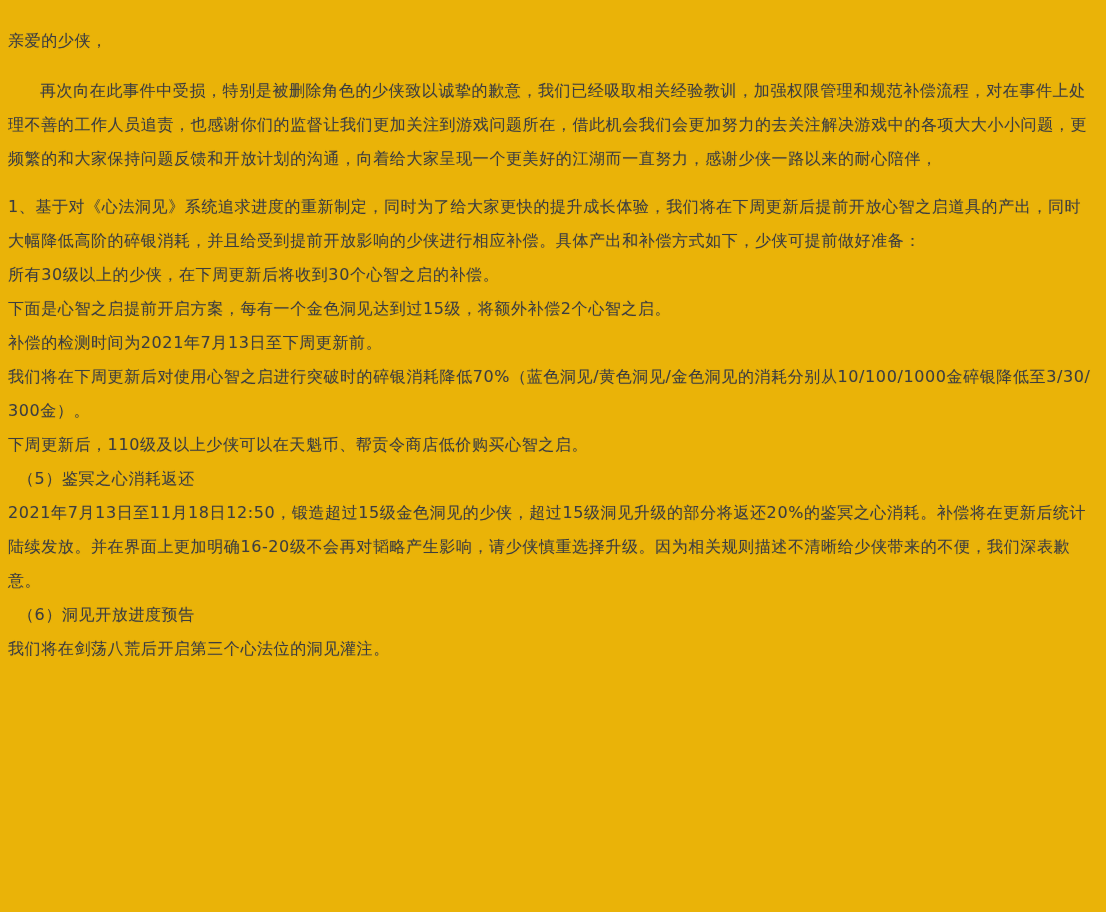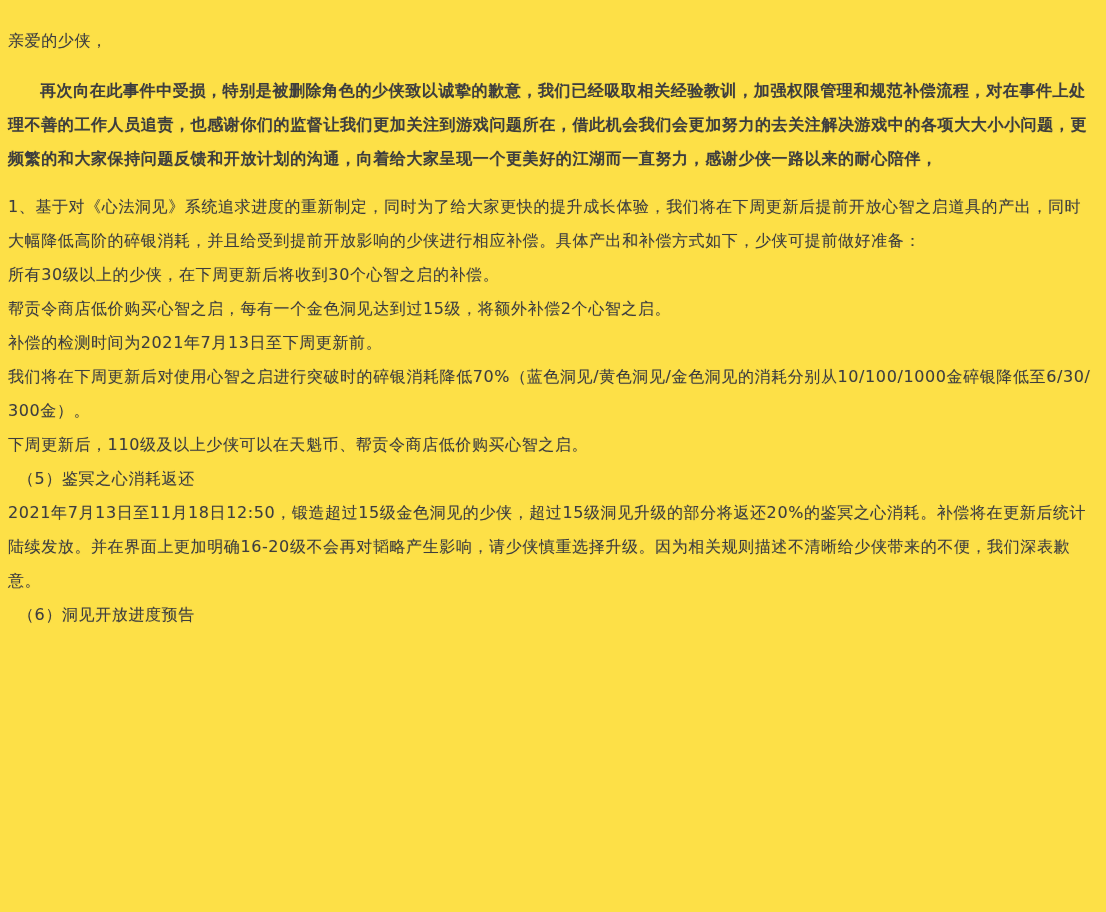--- a/index.html
+++ b/index.html
@@ -4,50 +4,51 @@
 <style>
   html, body {
     margin: 0;
     padding: 0;
     background: #fcfcfc;
   }
   .page {
     width: 1106px;
     height: 912px;
     box-sizing: border-box;
-    background: #fde047;
+    background: #eab308;
     overflow: hidden;
     padding: 24px 10px 10px 8px;
     font-family: "DejaVu Sans", sans-serif;
     filter: blur(0.3px);
   }
   .line {
     margin: 0;
     font-size: 16px;
     line-height: 34px;
     letter-spacing: 0.6px;
     color: #3d3d3d;
     text-shadow: 0 0 1px rgba(110,110,110,0.35);
     word-break: break-all;
   }
   .greeting   { margin-bottom: 16px; }
-  .indent     { text-indent: 2em; margin-bottom: 14px; font-weight: bold; }
+  .indent     { text-indent: 2em; margin-bottom: 14px; }
   .plain      { }
   .sub        { padding-left: 10px; }
 </style>
 </head>
 <body>
 
 <div class="page">
   <div>
       <p class="line plain greeting">亲爱的少侠，</p>
       <p class="line indent">再次向在此事件中受损，特别是被删除角色的少侠致以诚挚的歉意，我们已经吸取相关经验教训，加强权限管理和规范补偿流程，对在事件上处理不善的工作人员追责，也感谢你们的监督让我们更加关注到游戏问题所在，借此机会我们会更加努力的去关注解决游戏中的各项大大小小问题，更频繁的和大家保持问题反馈和开放计划的沟通，向着给大家呈现一个更美好的江湖而一直努力，感谢少侠一路以来的耐心陪伴，</p>
       <p class="line plain">1、基于对《心法洞见》系统追求进度的重新制定，同时为了给大家更快的提升成长体验，我们将在下周更新后提前开放心智之启道具的产出，同时大幅降低高阶的碎银消耗，并且给受到提前开放影响的少侠进行相应补偿。具体产出和补偿方式如下，少侠可提前做好准备：</p>
       <p class="line plain">所有30级以上的少侠，在下周更新后将收到30个心智之启的补偿。</p>
-      <p class="line plain">帮贡令商店低价购买心智之启，每有一个金色洞见达到过15级，将额外补偿2个心智之启。</p>
+      <p class="line plain">下面是心智之启提前开启方案，每有一个金色洞见达到过15级，将额外补偿2个心智之启。</p>
       <p class="line plain">补偿的检测时间为2021年7月13日至下周更新前。</p>
-      <p class="line plain">我们将在下周更新后对使用心智之启进行突破时的碎银消耗降低70%（蓝色洞见/黄色洞见/金色洞见的消耗分别从10/100/1000金碎银降低至6/30/300金）。</p>
+      <p class="line plain">我们将在下周更新后对使用心智之启进行突破时的碎银消耗降低70%（蓝色洞见/黄色洞见/金色洞见的消耗分别从10/100/1000金碎银降低至3/30/300金）。</p>
       <p class="line plain">下周更新后，110级及以上少侠可以在天魁币、帮贡令商店低价购买心智之启。</p>
       <p class="line sub">（5）鉴冥之心消耗返还</p>
       <p class="line plain">2021年7月13日至11月18日12:50，锻造超过15级金色洞见的少侠，超过15级洞见升级的部分将返还20%的鉴冥之心消耗。补偿将在更新后统计陆续发放。并在界面上更加明确16-20级不会再对韬略产生影响，请少侠慎重选择升级。因为相关规则描述不清晰给少侠带来的不便，我们深表歉意。</p>
       <p class="line sub">（6）洞见开放进度预告</p>
+      <p class="line plain">我们将在剑荡八荒后开启第三个心法位的洞见灌注。</p>
     </div>
 </div>
 
 </body></html>

